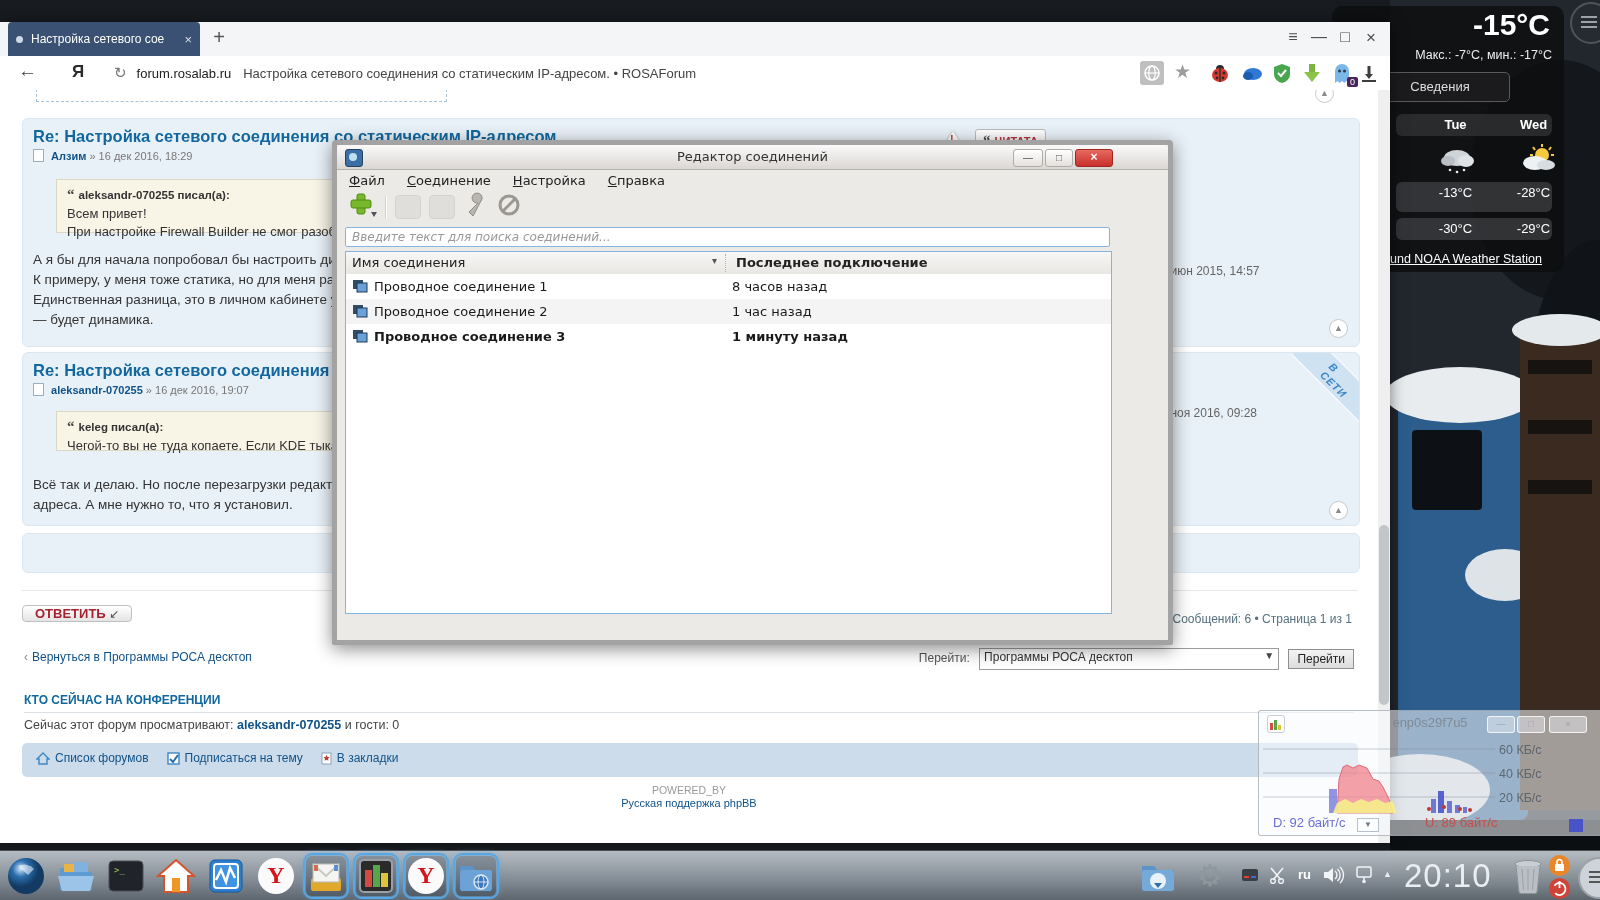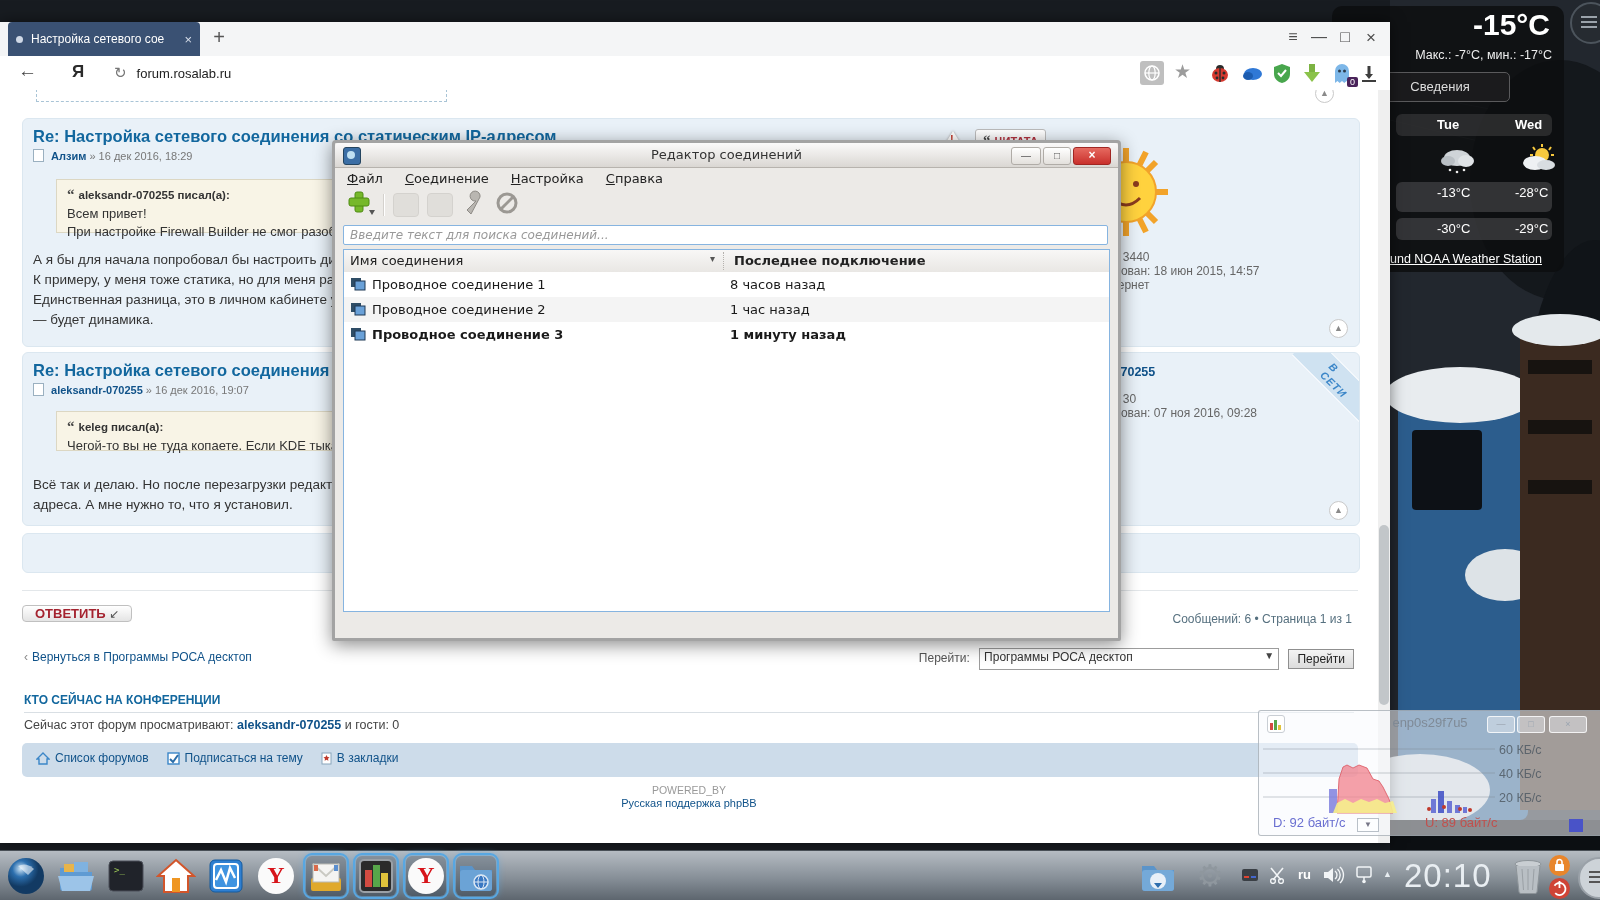--- a/index.html
+++ b/index.html
@@ -7,21 +7,21 @@
        font-family:"Liberation Sans",sans-serif;background:#14171c;}
   .abs{position:absolute;}
   
   #wallpaper{left:0;top:0;width:1600px;height:900px;z-index:0;background:linear-gradient(#23282f,#171a1f 60%,#101215);}
   
   #weather{left:1332px;top:6px;width:232px;height:266px;z-index:1;background:rgba(12,13,15,.82);border-radius:10px;color:#fff;}
   #weather .temp{position:absolute;right:14px;top:2px;font-size:30px;font-weight:bold;}
   #weather .range{position:absolute;right:12px;top:42px;font-size:12.5px;color:#eee;}
   #weather .wbtn{position:absolute;left:38px;top:66px;width:138px;height:28px;background:#1b1b1d;border:1px solid #5a5a5c;border-radius:5px;color:#ddd;font-size:13px;line-height:28px;text-align:center;}
   .wrow{position:absolute;left:64px;width:156px;display:flex;}
-  .wcell{width:78px;font-size:13px;padding-left:41px;}
+  .wcell{width:78px;text-align:center;font-size:13px;padding-left:41px;}
   .wpill{background:rgba(95,95,98,.45);border-radius:6px;}
   #weather .station{position:absolute;left:58px;top:246px;font-size:12.5px;color:#fff;text-decoration:underline;white-space:nowrap;}
   
   .bubble{width:38px;height:38px;border-radius:50%;background:#262b31;border:2px solid #4c545c;z-index:1;}
   .bubble .bl{position:absolute;left:9px;width:16px;height:2px;background:#9aa2aa;}
   
   #browser{left:0;top:22px;width:1390px;height:821px;z-index:2;background:#fff;box-shadow:0 0 14px rgba(0,0,0,.5);}
   #tabbar{position:absolute;left:0;top:0;width:100%;height:34px;background:#f4f5f6;border-bottom:1px solid #e0e0e0;}
   #tab{position:absolute;left:8px;top:0;width:192px;height:34px;background:#3a5173;color:#fff;display:flex;align-items:center;padding:0 8px;box-sizing:border-box;border-radius:4px 4px 0 0;}
   #tab .fav{width:7px;height:7px;border-radius:50%;background:#cfd8e6;margin-right:8px;flex:none;}
@@ -76,21 +76,21 @@
   .bluebar .lft{position:absolute;left:14px;top:8px;display:flex;gap:18px;align-items:center;}
   .bluebar .rgt{position:absolute;right:14px;top:8px;color:#667;}
   .bluebar a{color:#105289;text-decoration:none;}
   .micon{display:inline-block;vertical-align:-3px;margin-right:5px;}
   .powered{position:absolute;left:0;width:1378px;text-align:center;}
   .scrollbar{position:absolute;right:0;top:68px;width:12px;height:753px;background:#efefef;}
   .thumb{position:absolute;left:1px;width:10px;background:#c2c6c9;border-radius:5px;}
   
   #sun{left:1082px;top:144px;z-index:3;}
   
-  #dialog{left:332px;top:140px;width:783px;height:495px;z-index:4;background:#eceae7;border:3px solid #a3a3a3;border-radius:4px 4px 2px 2px;box-shadow:0 4px 18px rgba(0,0,0,.45);}
+  #dialog{left:332px;top:140px;width:783px;height:495px;z-index:4;background:#eceae7;border:5px solid #a3a3a3;border-radius:4px 4px 2px 2px;box-shadow:0 4px 18px rgba(0,0,0,.45);padding-left:48px;}
   #dtitle{position:absolute;left:0;top:0;width:100%;height:24px;background:linear-gradient(#fbfafa,#dad7d3);border-bottom:1px solid #b7b3ae;border-radius:4px 4px 0 0;}
   #dtitle .dt{position:absolute;left:0;width:100%;text-align:center;top:4px;font-size:13px;color:#333;font-family:"DejaVu Sans",sans-serif;}
   #dicon{position:absolute;left:8px;top:4px;width:16px;height:16px;background:#3b6ea5;border-radius:3px;border:1px solid #24445f;}
   #dicon i{position:absolute;left:3px;top:3px;width:8px;height:8px;border-radius:50%;background:#bfe0f2;}
   .dbtn{position:absolute;top:4px;height:16px;border:1px solid #b0aca7;border-radius:3px;background:linear-gradient(#fff,#e3e0dc);text-align:center;font-size:10px;line-height:15px;color:#555;}
   .dbtn.close{background:linear-gradient(#e66a60,#c9302c);border-color:#a02622;color:#fff;font-weight:bold;}
   #dmenu{position:absolute;left:0;top:24px;width:100%;height:22px;font-family:"DejaVu Sans",sans-serif;font-size:13px;color:#222;display:flex;gap:22px;padding-left:12px;box-sizing:border-box;align-items:center;}
   #dmenu .hot{text-decoration:underline;}
   #dtools{position:absolute;left:0;top:46px;width:100%;height:32px;display:flex;align-items:center;padding-left:10px;box-sizing:border-box;gap:8px;}
   .tsep{width:1px;height:22px;background:#d4d1cd;border-right:1px solid #fff;}
@@ -215,20 +215,21 @@
     <div class="winctl" style="left:1334px;">□</div>
     <div class="winctl" style="left:1360px;font-size:17px;">×</div>
   </div>
 
   <div id="toolbar">
     <span class="bk">←</span>
     <span class="ya">Я</span>
     <div id="urlbox">
       <span class="rf">↻</span>
       <span class="host">forum.rosalab.ru</span>
+      <span class="tl">Настройка сетевого соединения со статическим IP-адресом. • ROSAForum</span>
     </div>
     <div class="exticon" id="globebox">
       <svg width="24" height="24">
           <circle cx="12" cy="12" r="7" fill="none" stroke="#fff" stroke-width="1.5"></circle>
           <line x1="5" y1="12" x2="19" y2="12" stroke="#fff" stroke-width="1.2"></line>
           <ellipse cx="12" cy="12" rx="3.2" ry="7" fill="none" stroke="#fff" stroke-width="1.2"></ellipse>
         </svg>
     </div>
     <span class="exticon star">★</span>
     <div class="exticon" style="left:1208px;">

